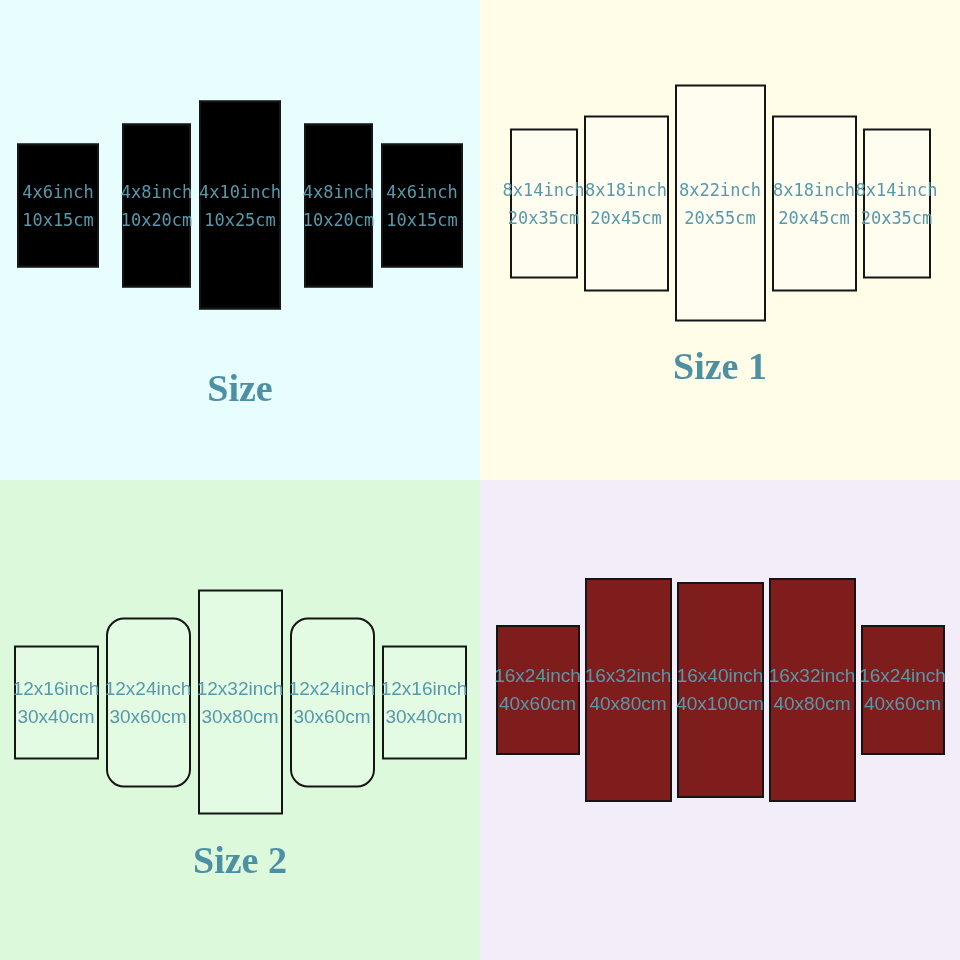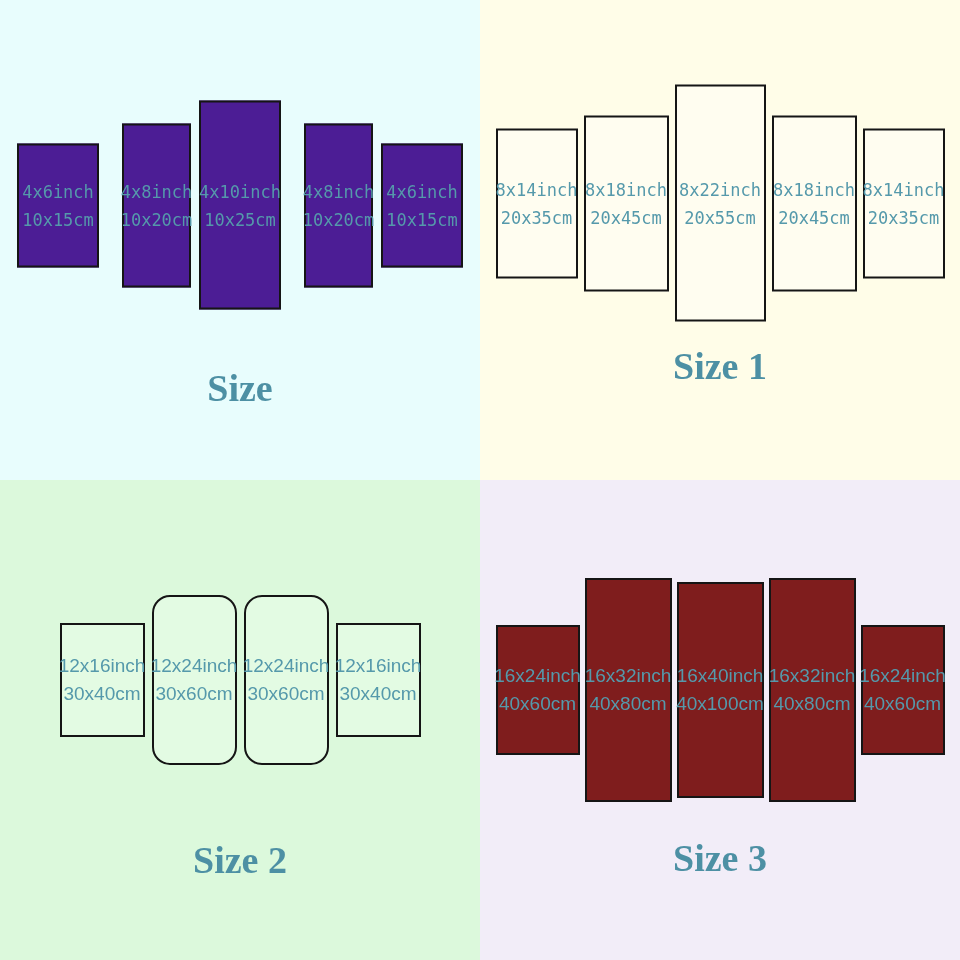--- a/index.html
+++ b/index.html
@@ -17,38 +17,38 @@
   .q1 { background: #fffde8; }
   .q2 { background: #dcf9dc; }
   .q3 { background: #f2edf8; }
 
   .panel-row {
     position: absolute; left: 0; width: 100%;
     display: flex; justify-content: center; align-items: center;
   }
   .q0 .panel-row { top: 205px; transform: translateY(-50%); gap: 8px; }
   .q1 .panel-row { top: 203px; transform: translateY(-50%); gap: 6px; }
-  .q2 .panel-row { top: 200px; transform: translateY(-50%); gap: 7px; }
+  .q2 .panel-row { top: 222px; transform: translateY(-50%); gap: 7px; }
   .q3 .panel-row { top: 210px; transform: translateY(-50%); gap: 5px; }
 
   .panel {
     border: 2px solid #151515;
     display: flex; align-items: center; justify-content: center;
     flex: none;
   }
-  .q0 .panel { background: #4c1d95; justify-content: center; }
+  .q0 .panel { background: #000000; justify-content: center; }
   .q1 .panel { background: #fffdf0; }
   .q2 .panel { background: #e3fbe3; }
   .q3 .panel { background: #7f1d1d; }
 
   .q0 .p1, .q0 .p5 { width: 82px; height: 124px; }
   .q0 .p2, .q0 .p4 { width: 69px; height: 164px; margin-left: 15px; }
   .q0 .p3          { width: 82px; height: 209px; }
 
-  .q1 .p1, .q1 .p5 { width: 82px; height: 150px; }
+  .q1 .p1, .q1 .p5 { width: 68px; height: 150px; }
   .q1 .p2, .q1 .p4 { width: 85px; height: 176px; }
   .q1 .p3          { width: 91px; height: 237px; }
 
   .q2 .p1, .q2 .p5 { width: 85px; height: 114px; }
   .q2 .p2, .q2 .p4 { width: 85px; height: 170px; border-radius: 18px; }
   .q2 .p3          { width: 85px; height: 225px; }
 
   .q3 .p1, .q3 .p5 { width: 84px; height: 130px; }
   .q3 .p2, .q3 .p4 { width: 87px; height: 224px; }
   .q3 .p3          { width: 87px; height: 216px; }
@@ -166,20 +166,26 @@
           <span class="line">12x16inch</span>
           <span class="line">30x40cm</span>
         </div>
       </div>
       <div class="panel p2">
         <div class="panel-label">
           <span class="line">12x24inch</span>
           <span class="line">30x60cm</span>
         </div>
       </div>
+      <div class="panel p3">
+        <div class="panel-label">
+          <span class="line">12x32inch</span>
+          <span class="line">30x80cm</span>
+        </div>
+      </div>
       <div class="panel p4">
         <div class="panel-label">
           <span class="line">12x24inch</span>
           <span class="line">30x60cm</span>
         </div>
       </div>
       <div class="panel p5">
         <div class="panel-label">
           <span class="line">12x16inch</span>
           <span class="line">30x40cm</span>
@@ -215,16 +221,15 @@
           <span class="line">40x80cm</span>
         </div>
       </div>
       <div class="panel p5">
         <div class="panel-label">
           <span class="line">16x24inch</span>
           <span class="line">40x60cm</span>
         </div>
       </div>
     </div>
-    <h2 class="title">Size 3</h2>
   </section>
 
 </main>
 
 </body></html>

